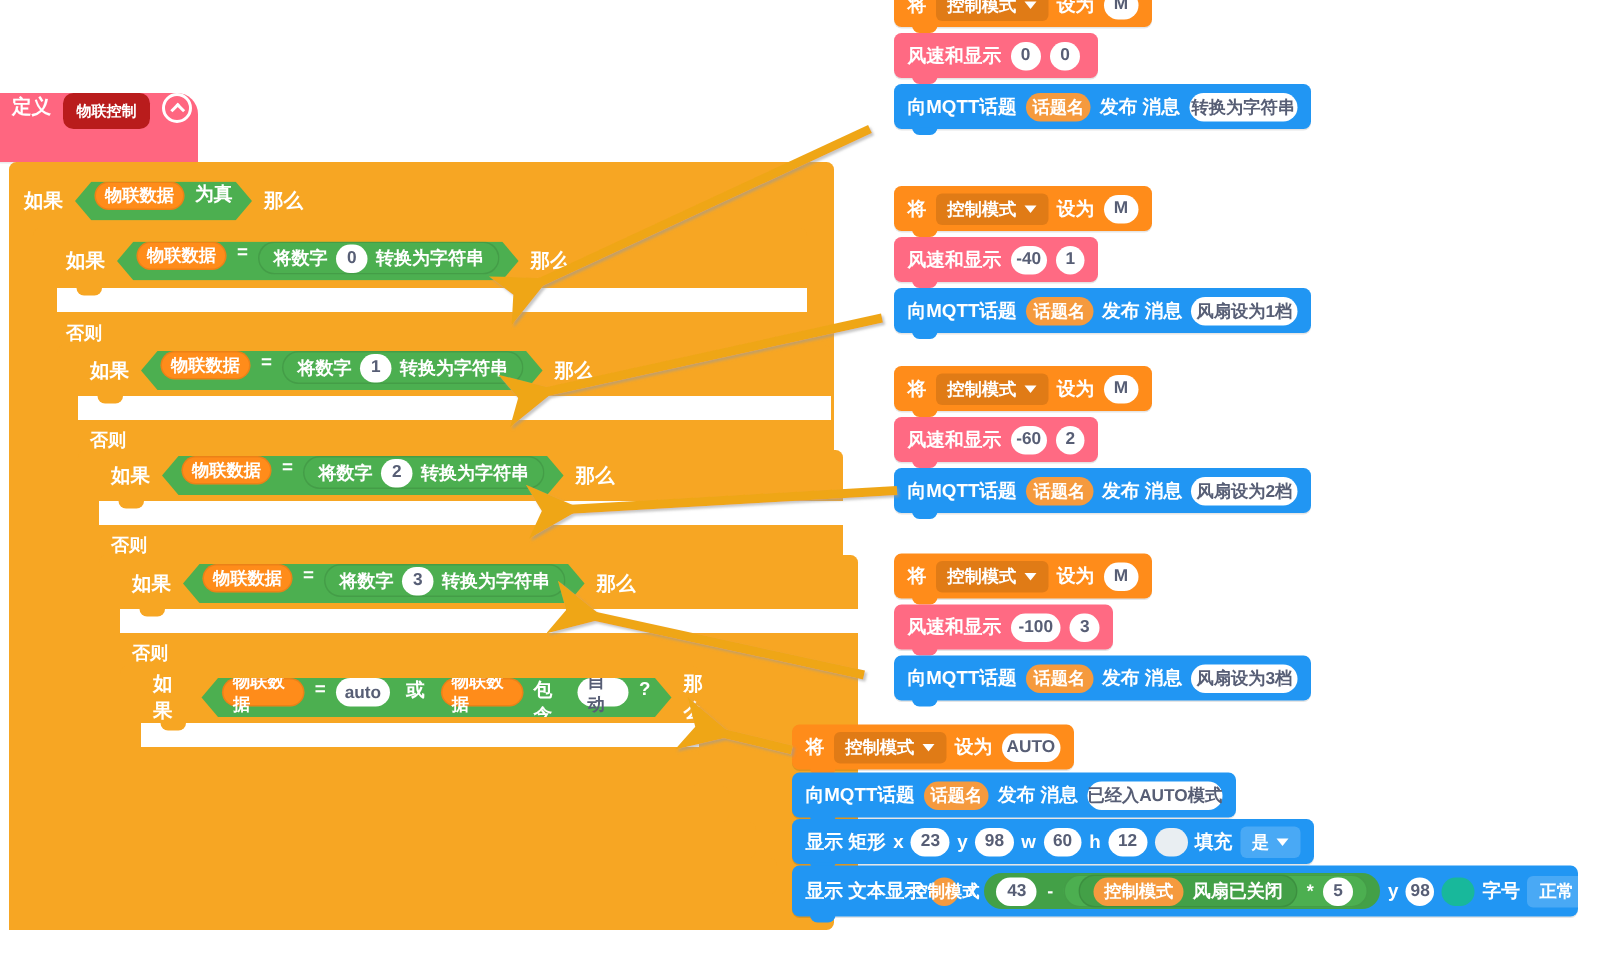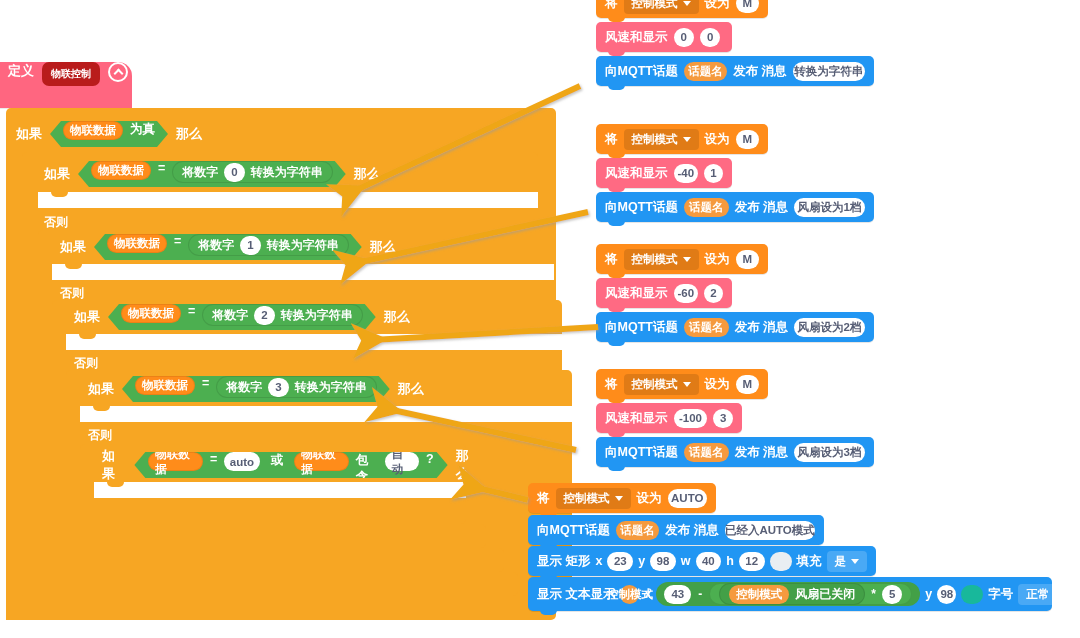--- a/index.html
+++ b/index.html
@@ -372,21 +372,21 @@
       <span>发布 消息</span>
       <span class="pill pill-white">已经入AUTO模式</span>
     </div>
     <div class="blk stack c-blue notch" style="left:0;top:63px;width:348px;gap:5px;">
       <span>显示 矩形</span>
       <span>x</span>
       <span class="pill pill-white">23</span>
       <span>y</span>
       <span class="pill pill-white">98</span>
       <span>w</span>
-      <span class="pill pill-white">40</span>
+      <span class="pill pill-white">60</span>
       <span>h</span>
       <span class="pill pill-white">12</span>
       <span class="pill pill-gray"></span>
       <span>填充</span>
       <span class="dd-light">
         <span>是</span>
         <i class="caret"></i>
       </span>
     </div>
     <div class="blk stack c-blue notch" style="left:0;top:94px;width:524px;gap:5px;height:34px;">

